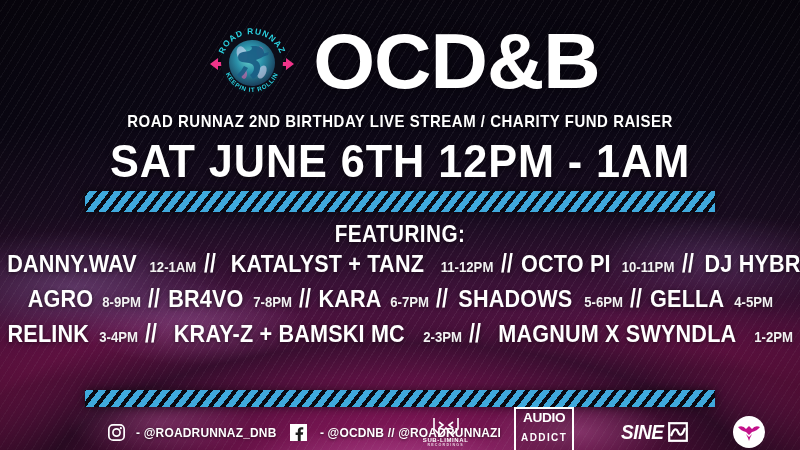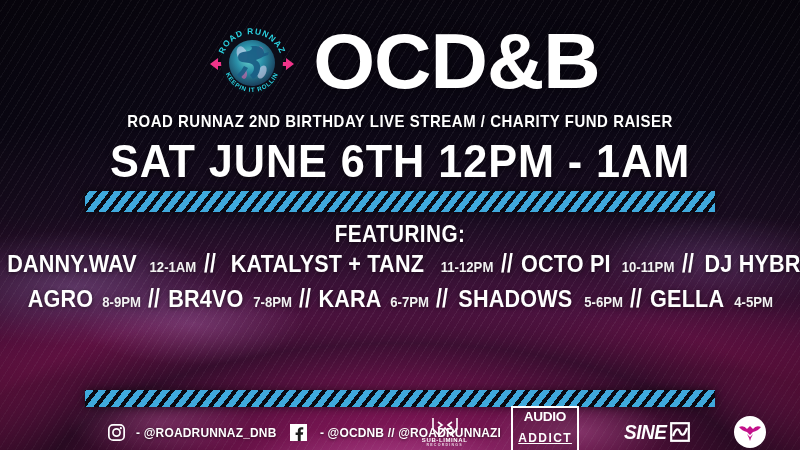--- a/index.html
+++ b/index.html
@@ -246,22 +246,22 @@
     border: 2px solid #ffffff;
     padding: 2px 5px 13px 5px;
     line-height: 1;
     background: rgba(0,0,0,0.12);
   }
   .aa-top {
     color: #ffffff; font-weight: bold; font-size: 13px;
     letter-spacing: -0.3px; transform: scaleX(1.05); display: block;
   }
   .aa-bot {
-    color: #ffffff; font-weight: bold; font-size: 12px;
-    letter-spacing: 1.4px; display: block; margin-top: 9px; text-decoration: underline;
+    color: #ffffff; font-weight: bold; font-size: 10px;
+    letter-spacing: 1.4px; display: block; margin-top: 9px;
   }
 
   .sponsor-sine { display: flex; align-items: center; gap: 3px; font-style: italic; }
   .sine-text {
     color: #ffffff; font-weight: bold; font-size: 20px;
     letter-spacing: -0.5px; transform: scaleX(0.95);
   }
 
   .sponsor-circle {
     width: 32px; height: 32px; border-radius: 50%;
@@ -336,20 +336,21 @@
     <div class="date-line">SAT JUNE 6TH  12PM - 1AM</div>
 
     <div class="stripe-bar stripe-top"></div>
     <div class="stripe-bar stripe-bottom"></div>
 
     <div class="featuring">FEATURING:</div>
 
     <div class="lineup" id="lineup">
         <div class="lineup-line"><span class="artist">DANNY.WAV</span><span class="time">12-1AM</span><span class="sep">//</span><span class="artist">KATALYST + TANZ</span><span class="time">11-12PM</span><span class="sep">//</span><span class="artist">OCTO PI</span><span class="time">10-11PM</span><span class="sep">//</span><span class="artist">DJ HYBRID</span></div>
         <div class="lineup-line"><span class="artist">AGRO</span><span class="time">8-9PM</span><span class="sep">//</span><span class="artist">BR4VO</span><span class="time">7-8PM</span><span class="sep">//</span><span class="artist">KARA</span><span class="time">6-7PM</span><span class="sep">//</span><span class="artist">SHADOWS</span><span class="time">5-6PM</span><span class="sep">//</span><span class="artist">GELLA</span><span class="time">4-5PM</span></div>
+        <div class="lineup-line"><span class="artist">RELINK</span><span class="time">3-4PM</span><span class="sep">//</span><span class="artist">KRAY-Z + BAMSKI MC</span><span class="time">2-3PM</span><span class="sep">//</span><span class="artist">MAGNUM X SWYNDLA</span><span class="time">1-2PM</span></div>
       </div>
 
     <div class="footer">
       <div class="socials" id="socials">
           <div class="social-group">
             <span style="display: flex;">
               <svg class="ig-icon" viewBox="0 0 20 20">
                 <rect x="1" y="1" width="18" height="18" rx="5" fill="none" stroke="#fff" stroke-width="2"></rect>
                 <circle cx="10" cy="10" r="4.2" fill="none" stroke="#fff" stroke-width="2"></circle>
                 <circle cx="15.1" cy="4.9" r="1.3" fill="#fff"></circle>

